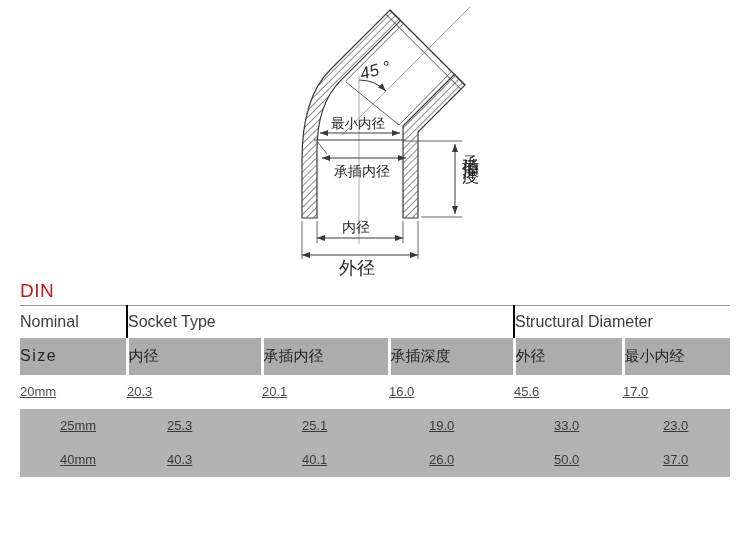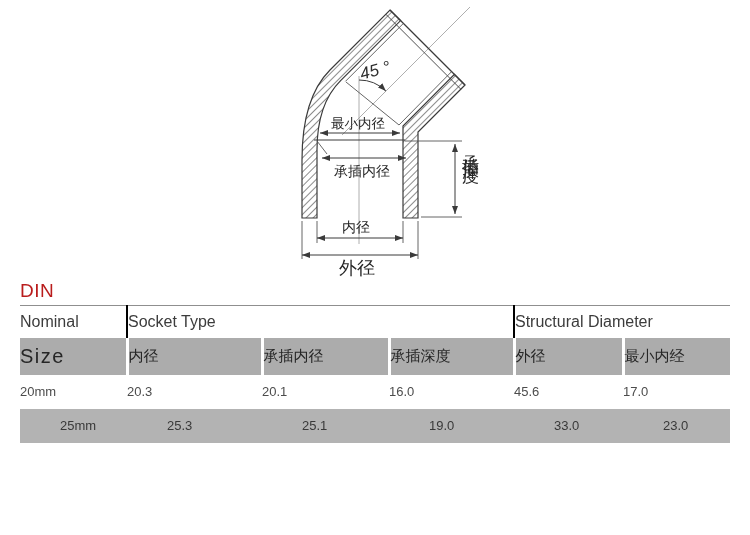--- a/index.html
+++ b/index.html
@@ -54,25 +54,26 @@
     background:#fff;
   }
   tr.group-row th.sep{border-left:2px solid #000000;}
   tr.col-row th{
     height:37px;
     background:var(--header-gray,#acacac);
     font-size:15px;
     color:#262626;
   }
   tr.col-row th + th{border-left:3px solid #fff;}
-  tr.col-row th.size-head{font-size:20px;letter-spacing:1.5px;}
+  tr.col-row th.size-head{font-size:16px;letter-spacing:1.5px;}
   tr.data-row td{
     height:34px;
     font-size:13px;
     color:#4c4c4c;
+    text-decoration:underline;
   }
   tr.data-row.striped td{
     background:var(--stripe-gray,#b3b3b3);
     color:#393939;
     padding-left:40px;
   }
   .angle-text{font-size:17px;font-style:italic;fill:#2f2f2f;}
   .dim-text{fill:#262626;}
 </style>
 </head>
@@ -165,14 +166,22 @@
     <td>17.0</td>
   </tr>
   <tr class="data-row striped">
     <td>25mm</td>
     <td>25.3</td>
     <td>25.1</td>
     <td>19.0</td>
     <td>33.0</td>
     <td>23.0</td>
   </tr>
+  <tr class="data-row striped">
+    <td>40mm</td>
+    <td>40.3</td>
+    <td>40.1</td>
+    <td>26.0</td>
+    <td>50.0</td>
+    <td>37.0</td>
+  </tr>
 </tbody>
   </table>
 
 </body></html>

